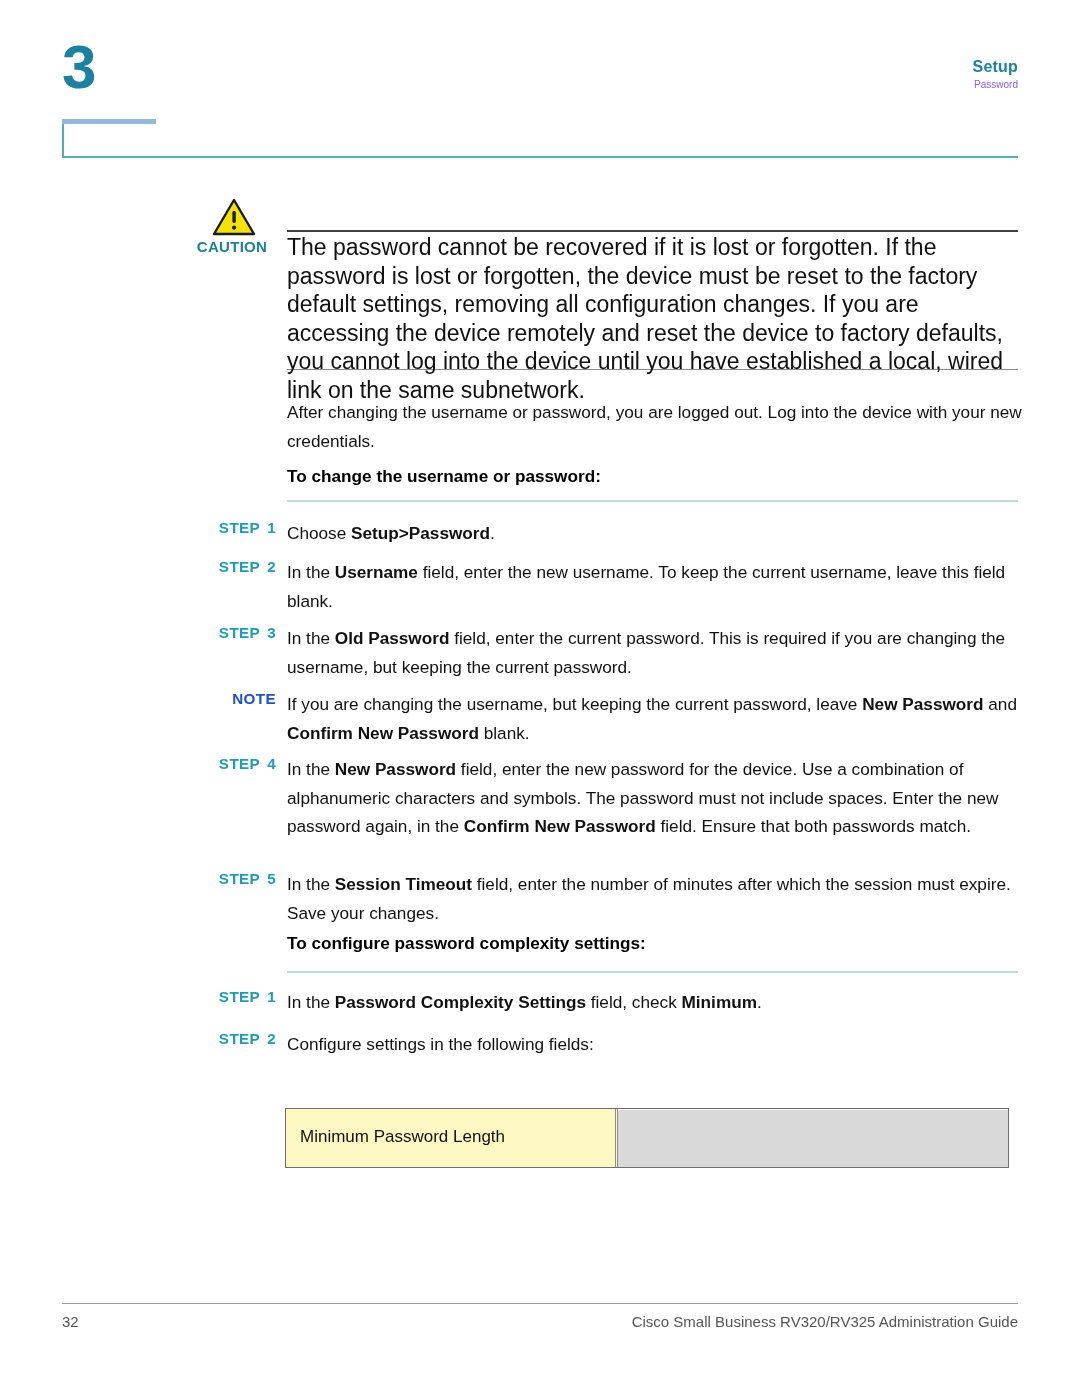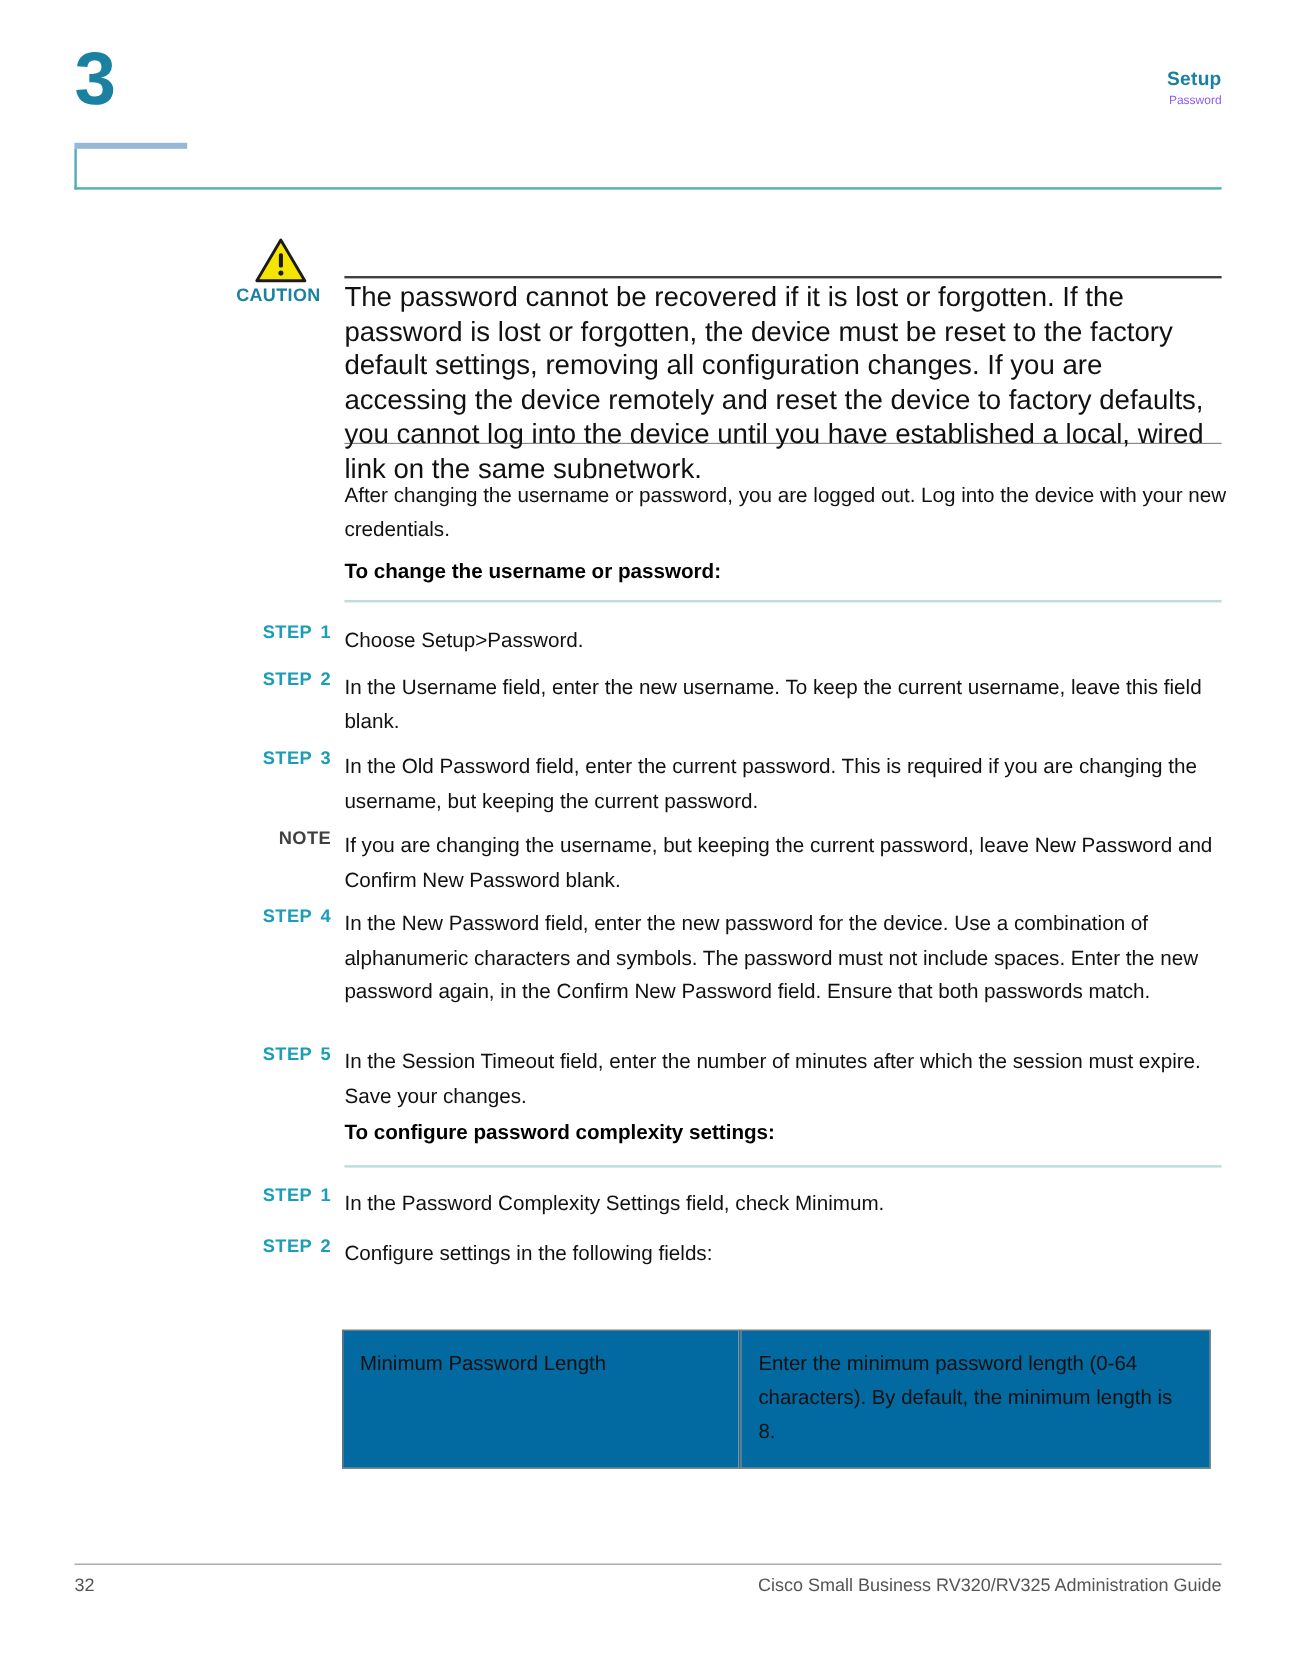--- a/index.html
+++ b/index.html
@@ -169,51 +169,51 @@
     font-weight: bold;
     margin-left: 7px;
   }
   .note-tag {
     position: absolute;
     left: 148px;
     width: 128px;
     text-align: right;
     font-size: 15.2px;
     font-weight: bold;
-    color: #404040;
+    color: #1d4ed8;
     letter-spacing: 0.4px;
   }
   .step-body {
     position: absolute;
     left: 287px;
     width: 740px;
     font-size: 17.2px;
     line-height: 28.6px;
     color: #111;
   }
-  b, .b { font-weight: normal; }
+  b, .b { font-weight: bold; }
 
   
   .field-table {
     position: absolute;
     left: 285px;
     top: 1108px;
     width: 724px;
     border: 1px solid #6e6e6e;
     background: #d9d9d9;
     box-sizing: border-box;
     box-shadow: 1px 1px 0 #ffffff inset;
   }
   .field-table .row {
     display: flex;
     align-items: stretch;
   }
   .field-cell-a,
   .field-cell-b {
-    background: #0369a1;
+    background: #fef9c3;
     font-size: 17px;
     line-height: 28px;
     color: #111;
     padding: 14px 14px 16px 14px;
     box-sizing: border-box;
   }
   .field-cell-a {
     width: 332px;
     border-right: 3px double #8d8d8d;
   }
@@ -320,21 +320,20 @@
       </div>
       <div class="step-row">
         <div class="step-tag" style="top: 1030px;"><span>STEP</span><span class="num">2</span></div>
         <div class="step-body" style="top: 1030px;"><span>Configure settings in the following fields:</span></div>
       </div>
     </div>
 
   <div class="field-table" id="field-table">
       <div class="row">
         <div class="field-cell-a">Minimum Password Length</div>
-        <div class="field-cell-b">Enter the minimum password length (0-64 characters). By default, the minimum length is 8.</div>
       </div>
     </div>
 
   <div class="footer-rule"></div>
   <div class="footer-page">32</div>
   <div class="footer-guide">Cisco Small Business RV320/RV325 Administration Guide</div>
 
 </div>
 
 </body></html>

